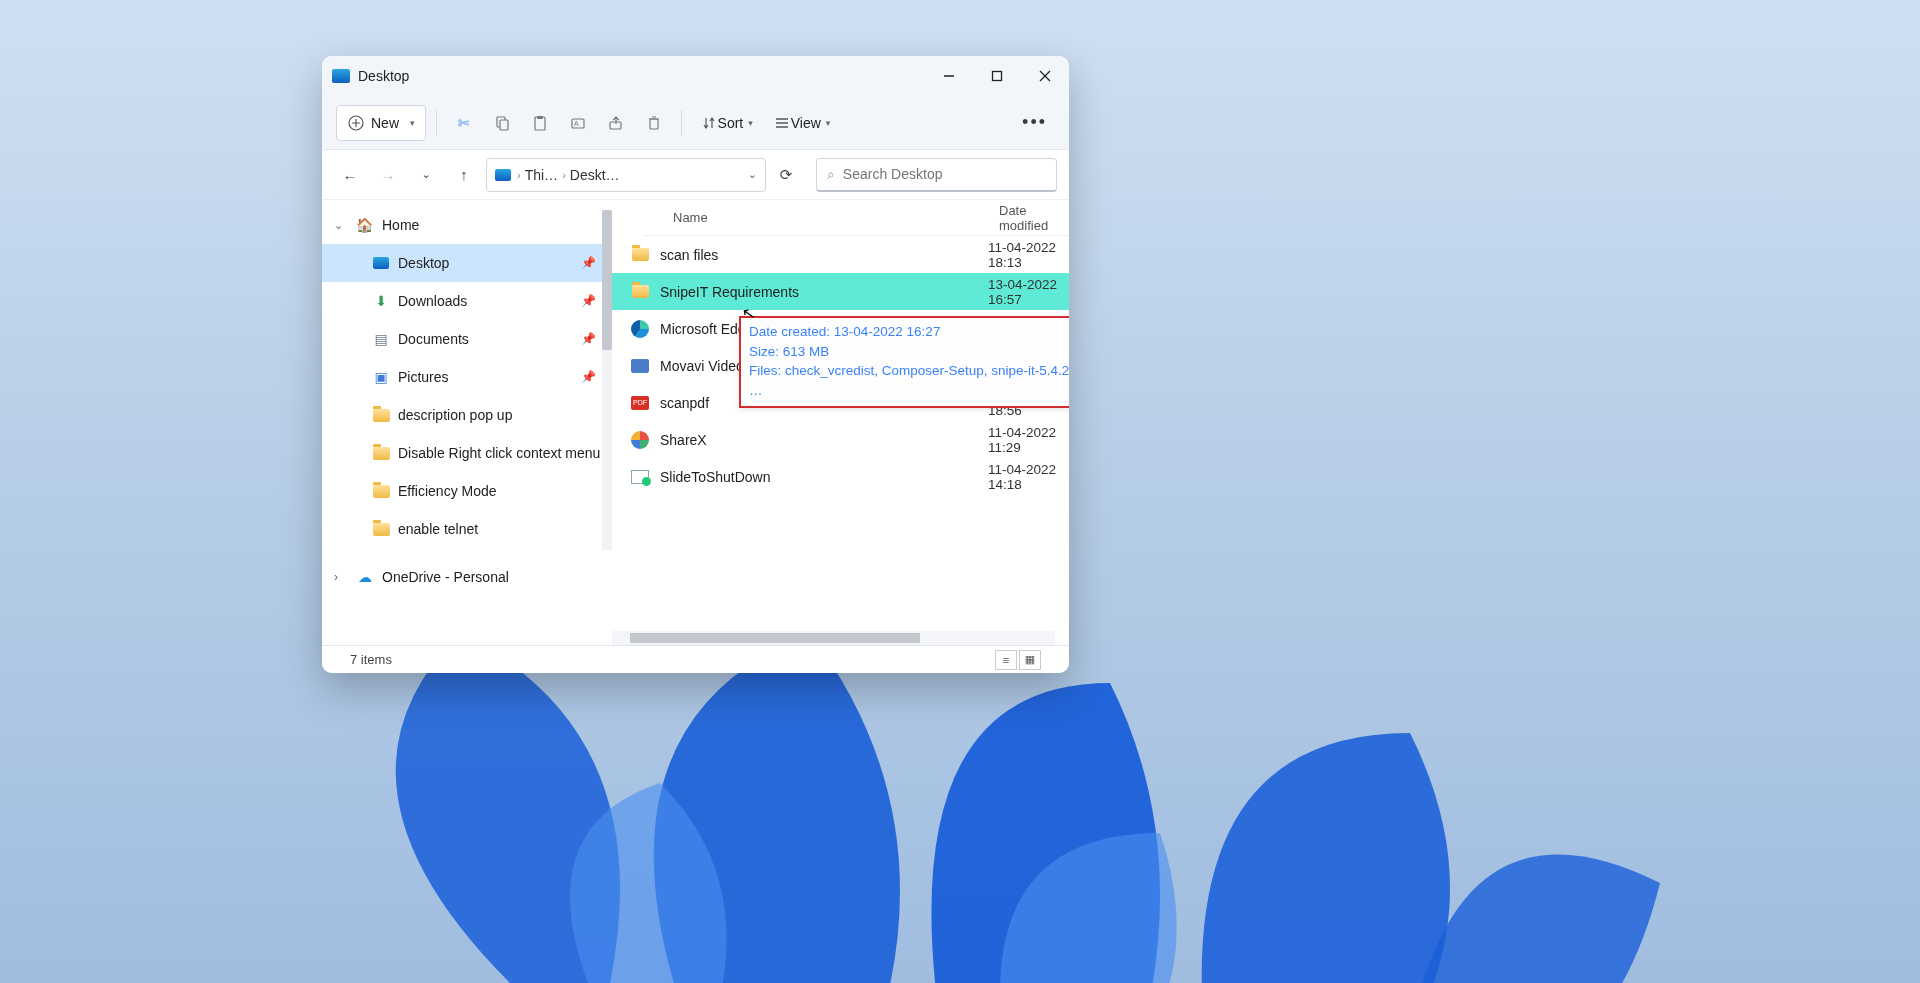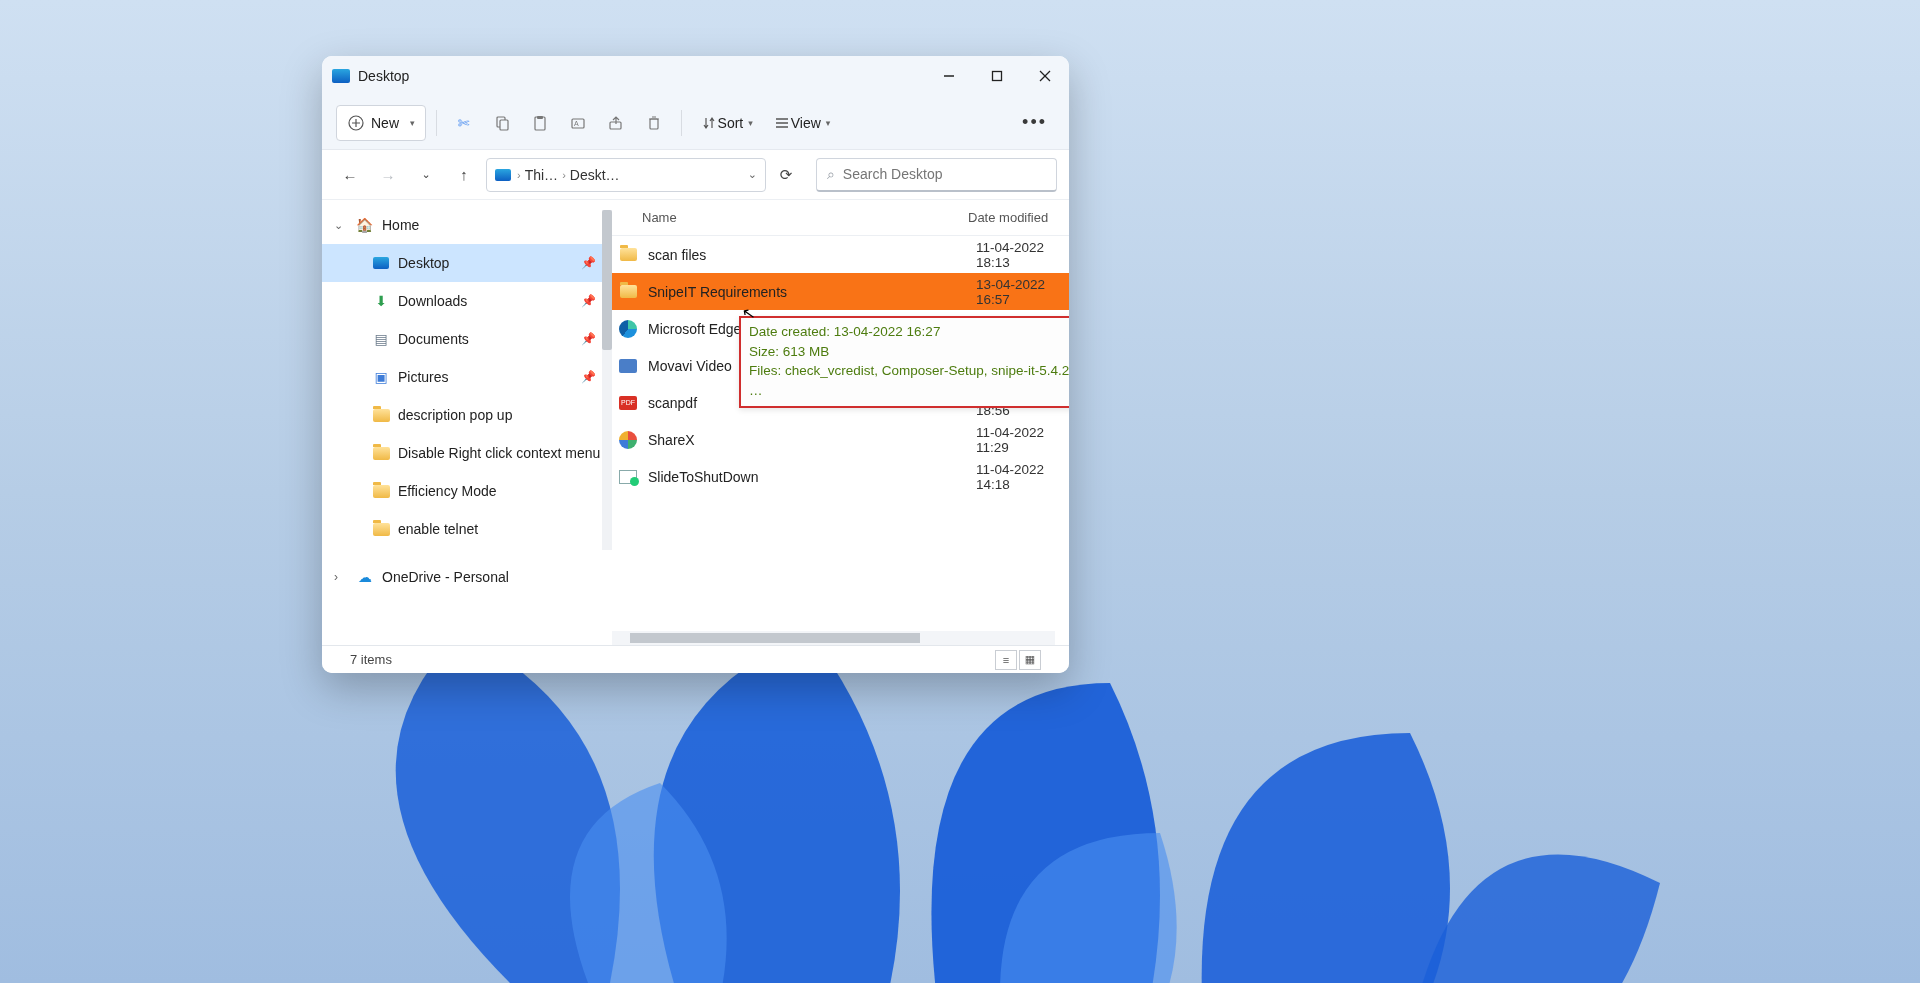--- a/index.html
+++ b/index.html
@@ -124,47 +124,48 @@
   .folder-ic { width:17px;height:13px;background:linear-gradient(180deg,#ffe29a,#f0b946);border-radius:2px;position:relative;}
   .folder-ic::before{content:"";position:absolute;top:-3px;left:0;width:8px;height:3px;background:#f0b946;border-radius:1px 1px 0 0;}
   .sb-scroll { position:absolute; right:0; top:10px; width:10px; height:340px; background:#f0f2f5;}
   .sb-thumb { position:absolute; right:0; top:10px; width:10px; height:140px; background:#c3c8ce; border-radius:2px;}
   .main { flex:1; background:#fff; position:relative; overflow:hidden;}
   .cols {
     height:36px; display:flex; align-items:center;
     padding-left:30px;
     font-size:13px; color:#555;
     border-bottom:1px solid #eceff3;
+    margin-left:31px;
   }
   .col-name { width:326px; position:relative;}
   .sort-caret { position:absolute; left:160px; top:-10px; font-size:10px; color:#888;}
   .col-date { flex:1; }
   .row {
     height:37px; display:flex; align-items:center;
-    padding-left:6px;
+    padding-left:18px;
     font-size:14px; color:#222;
   }
-  .row.hover { background:#f97316;justify-content:space-between; }
+  .row.hover { background:#5eead4;justify-content:space-between; }
   .row-icon { width:20px; height:20px; margin-right:10px; display:flex; align-items:center; justify-content:center;}
   .row-name { width:328px; overflow:hidden; white-space:nowrap;}
   .row-date { flex:1; font-size:13.5px; color:#333;}
   .edge-ic{width:18px;height:18px;border-radius:50%;background:conic-gradient(#40c6a8 0 25%, #1c90dc 25% 60%, #0e5fa6 60% 100%);}
   .vid-ic{width:18px;height:14px;background:#4a7ec8;border-radius:2px;position:relative;}
   .pdf-ic{width:18px;height:14px;background:#d93025;border-radius:2px;color:#fff;font-size:7px;display:flex;align-items:center;justify-content:center;}
   .sharex-ic{width:18px;height:18px;border-radius:50%;background:conic-gradient(#e94f3e 0 25%,#3eb06f 25% 50%,#3e7cd8 50% 75%,#f0b030 75% 100%);}
   .shut-ic{width:18px;height:14px;background:#fff;border:1px solid #8aa;position:relative;}
   .shut-ic::after{content:"";position:absolute;right:-3px;bottom:-3px;width:9px;height:9px;border-radius:50%;background:#2c7;}
   .tooltip {
     position:absolute;
     left:127px; top:116px;
     width:360px;
     background:#fdfdfd;
     border:2px solid #d02e2e;
     padding:4px 8px 6px 8px;
-    font-size:13.5px; color:#4d7c0f;
+    font-size:13.5px; color:#3b82f6;
     line-height:1.45;
     z-index:20;
     box-shadow:0 2px 6px rgba(0,0,0,0.1);
   }
   .cursor { position:absolute; left:130px; top:104px; font-size:16px; color:#000; z-index:21; transform:rotate(-10deg);}
   .main-hscroll { position:absolute; bottom:0; left:0; right:14px; height:14px; background:#f3f5f8;}
   .main-hthumb { position:absolute; bottom:0; left:18px; width:290px; height:10px; margin:2px 0; background:#c3c8ce;}
   .statusbar {
     height:28px; background:#fff;
     border-top:1px solid #e3e7ec;

